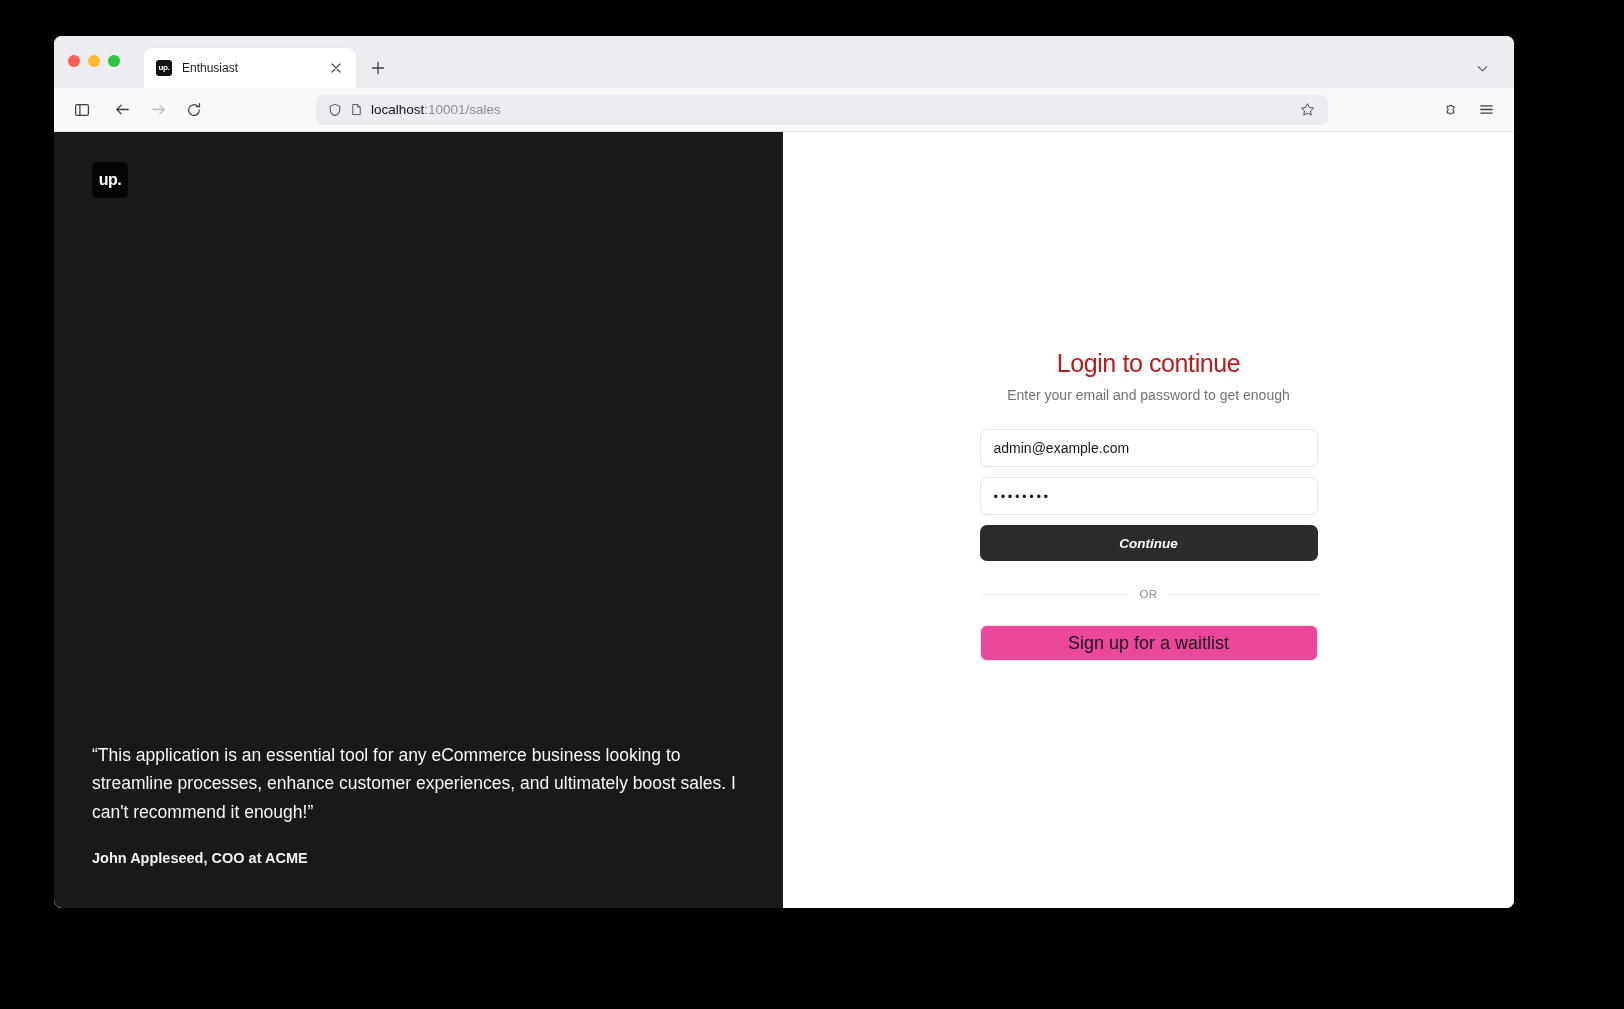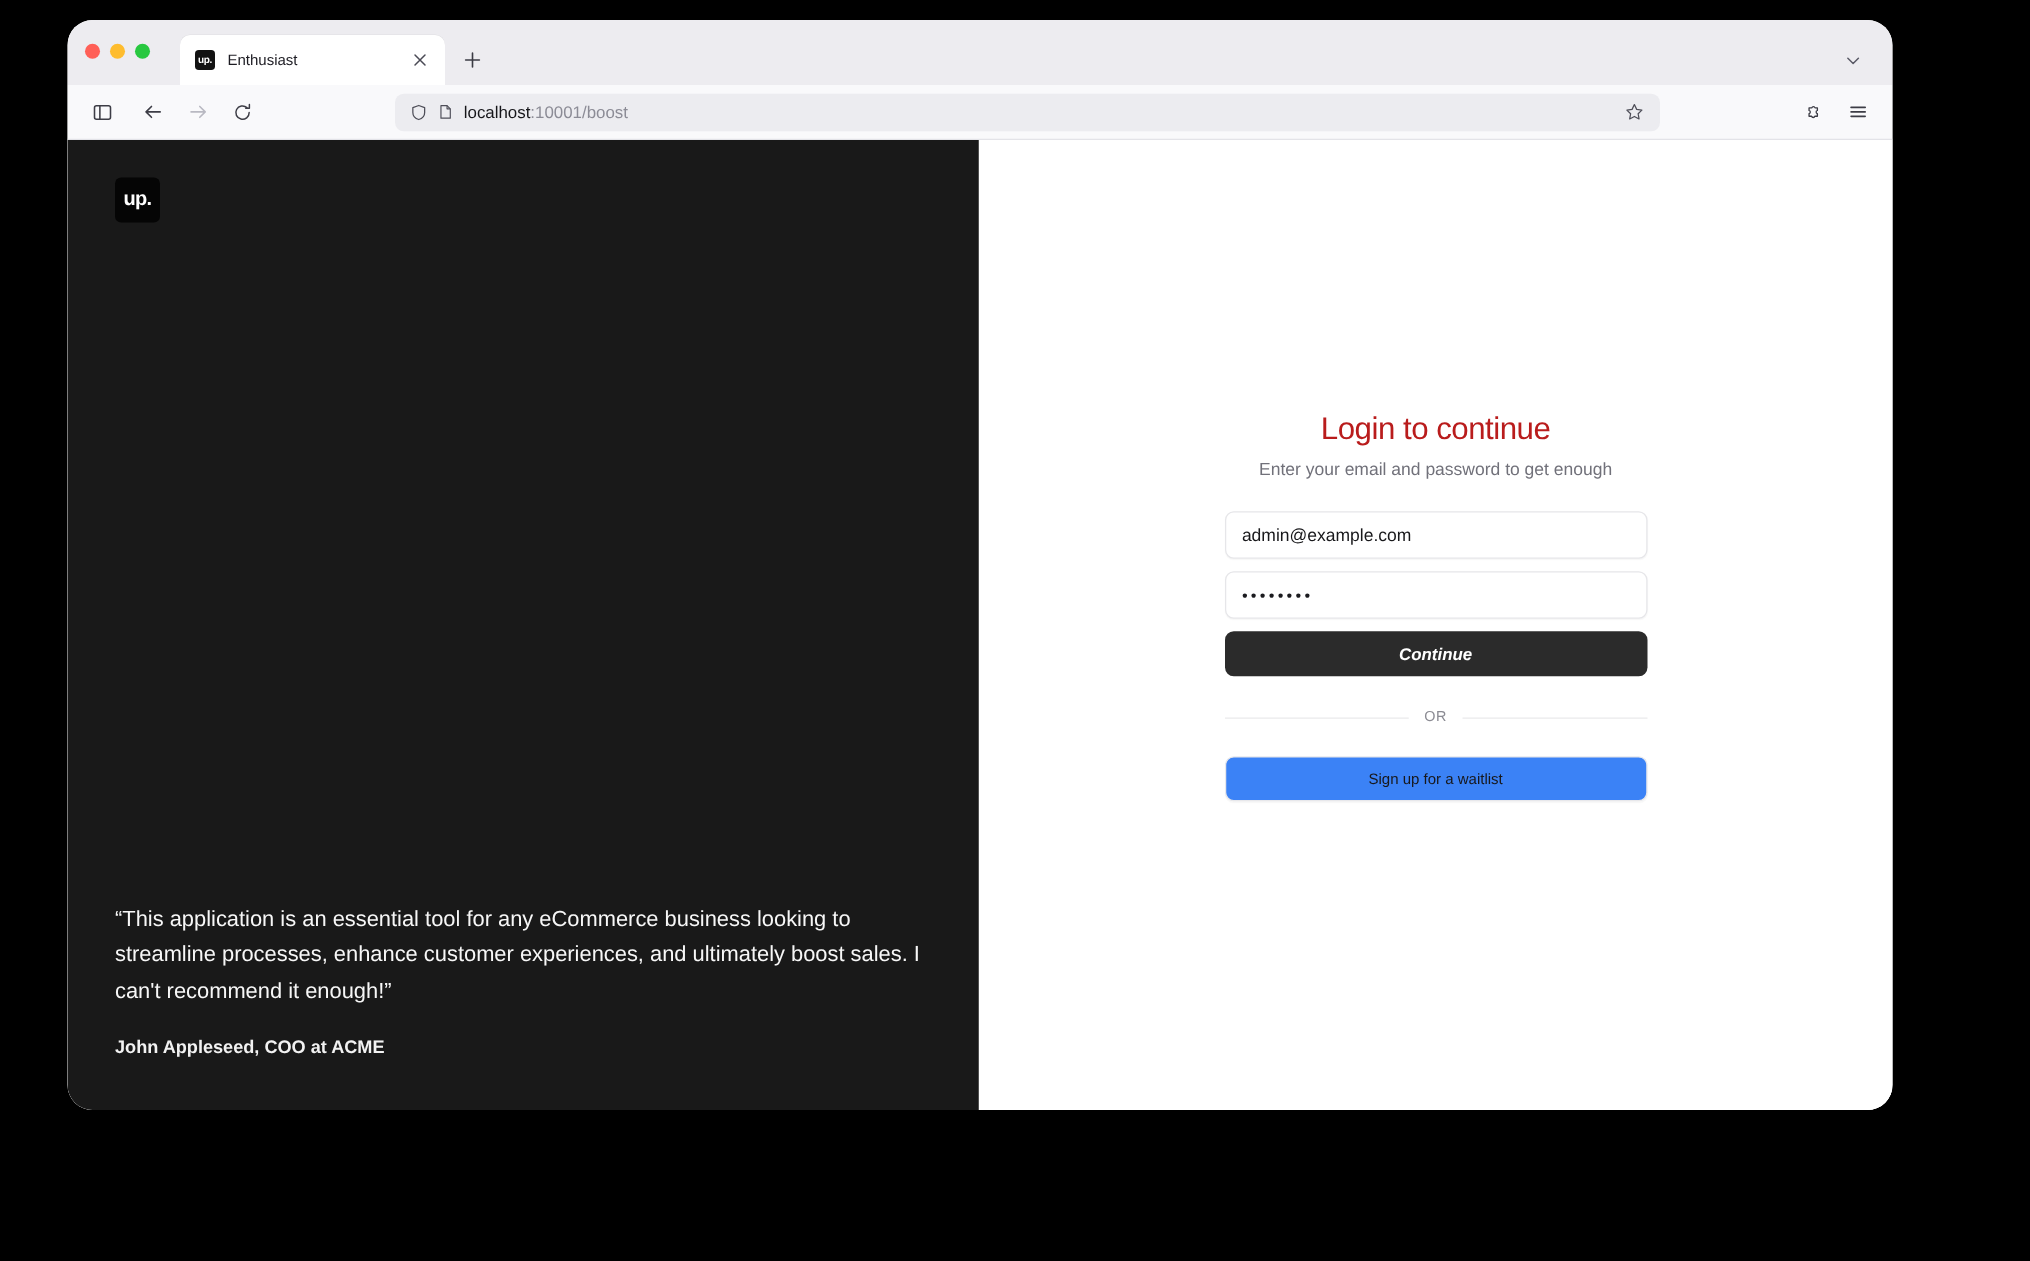--- a/index.html
+++ b/index.html
@@ -9,25 +9,25 @@
     height: 1009px;
     overflow: hidden;
     background: #000000;
     font-family: "Liberation Sans", sans-serif;
   }
 
   
   .browser-window {
     position: absolute;
     left: 54px;
-    top: 16px;
+    top: 36px;
     width: 1460px;
     height: 872px;
     background: #ffffff;
-    border-radius: 20px;
+    border-radius: 8px;
     overflow: hidden;
     box-shadow: 0 12px 44px rgba(0,0,0,0.55);
   }
 
   
   .tab-strip {
     position: relative;
     height: 52px;
     background: #edecf0;
     display: flex;
@@ -286,26 +286,26 @@
     background: #eaeaec;
   }
   .divider .or {
     font-size: 11.5px;
     color: #8b8b93;
     letter-spacing: 0.4px;
   }
   .btn-secondary {
     width: 100%;
     height: 36px;
-    background: #3b82f6;
+    background: #ec4899;
     color: #18181b;
     border: 1px solid #e8e8eb;
     border-radius: 7px;
     font-family: "Liberation Sans", sans-serif;
-    font-size: 12px;
+    font-size: 18px;
     font-weight: 400;
     display: flex;
     align-items: center;
     justify-content: center;
     box-shadow: 0 1px 1px rgba(16,24,40,0.035);
   }
 </style>
 </head>
 <body>
 
@@ -373,21 +373,21 @@
           <svg width="14" height="14" viewBox="0 0 16 16" fill="none" stroke="currentColor" stroke-width="1.15" stroke-linejoin="round">
             <path d="M8 1.6 L13.4 3.6 V8 C13.4 11.2 10.9 13.6 8 14.4 C5.1 13.6 2.6 11.2 2.6 8 V3.6 Z"></path>
           </svg>
         </span>
         <span class="url-icon">
           <svg width="13" height="13" viewBox="0 0 16 16" fill="none" stroke="currentColor" stroke-width="1.15" stroke-linejoin="round">
             <path d="M3.4 1.8 H9.4 L12.6 5 V14.2 H3.4 Z"></path>
             <path d="M9.4 1.8 V5 H12.6"></path>
           </svg>
         </span>
-        <span class="url-text"><span class="host">localhost</span><span>:10001/boost</span></span>
+        <span class="url-text"><span class="host">localhost</span><span>:10001/sales</span></span>
         <span class="star-btn">
           <svg width="15" height="15" viewBox="0 0 18 18" fill="none" stroke="currentColor" stroke-width="1.2" stroke-linejoin="round">
             <path d="M9 2 L11.2 6.6 L16.2 7.3 L12.6 10.8 L13.5 15.8 L9 13.4 L4.5 15.8 L5.4 10.8 L1.8 7.3 L6.8 6.6 Z"></path>
           </svg>
         </span>
       </div>
     </div>
 
     <div class="toolbar-right">
       <div class="nav-btn">

